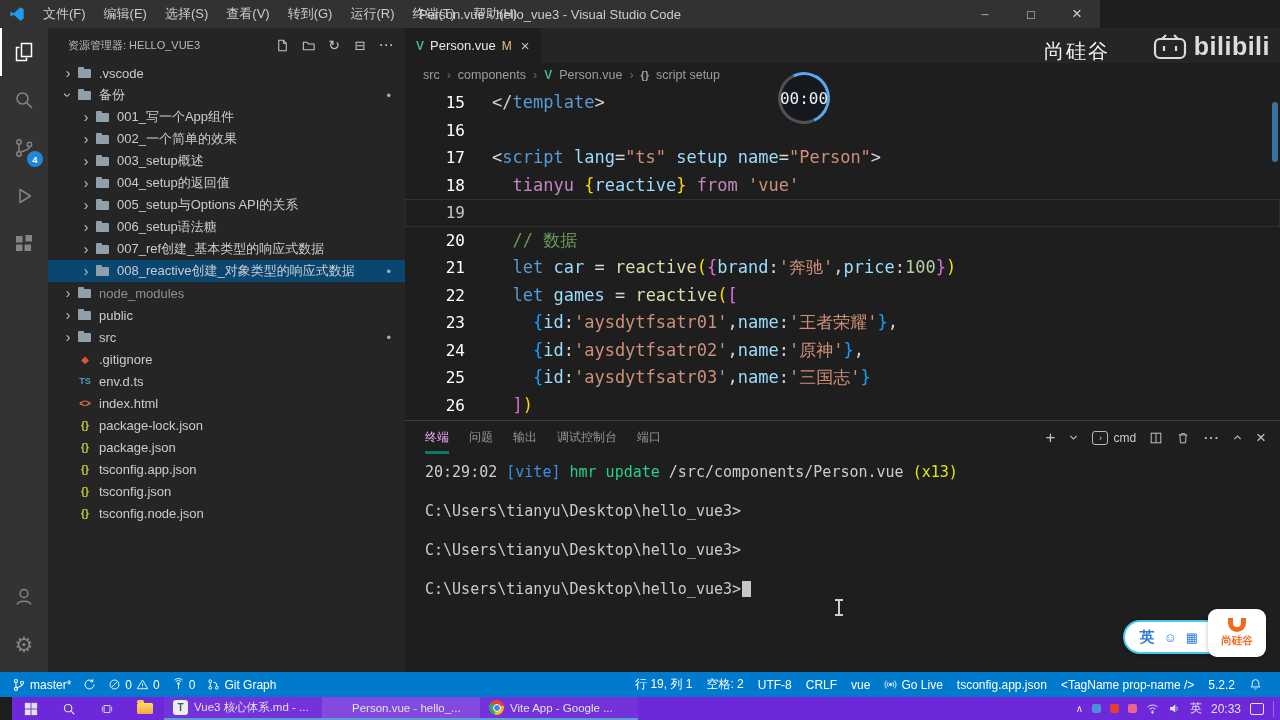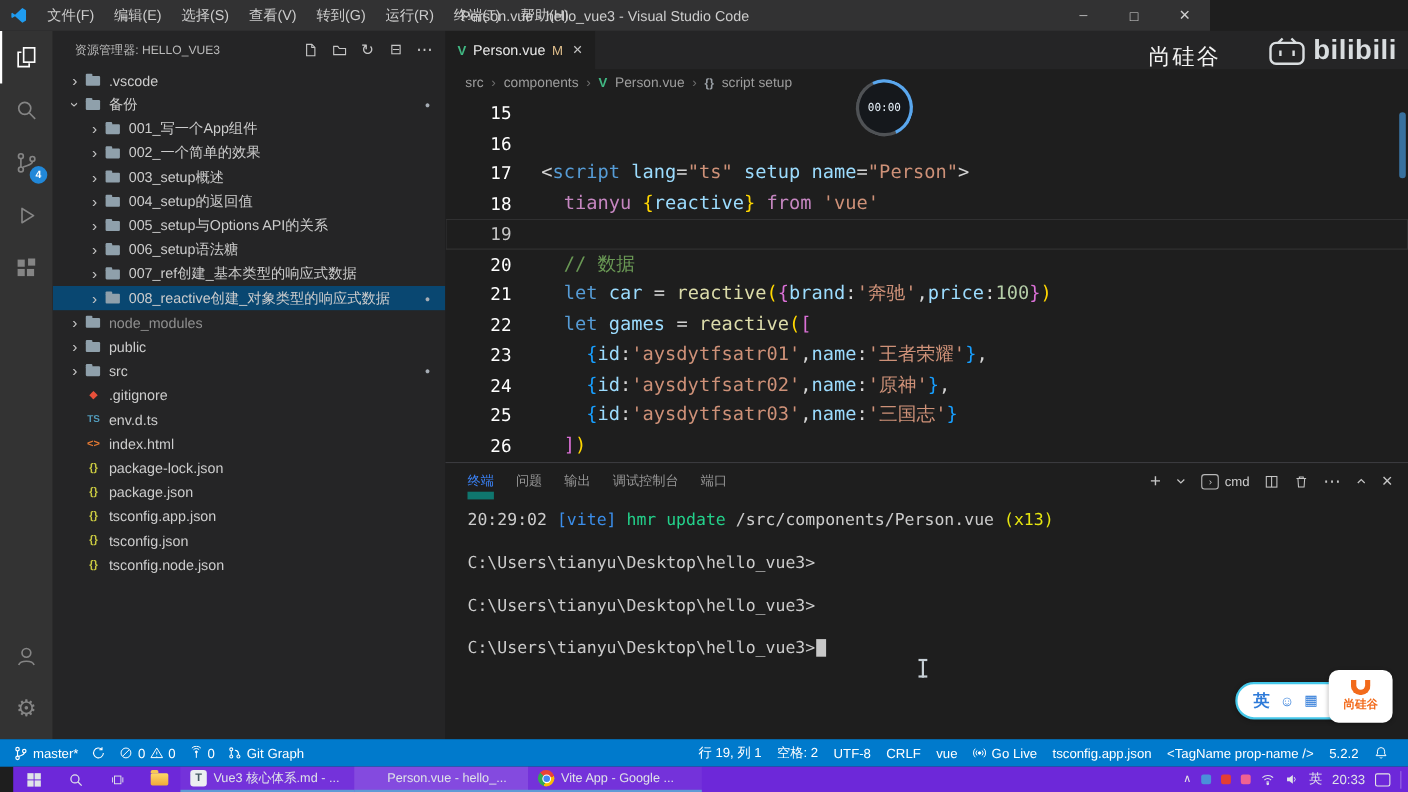--- a/index.html
+++ b/index.html
@@ -79,21 +79,21 @@
   .cur{box-shadow:inset 0 0 0 1px #303031}
   .cur .ln{color:#c6c6c6}
   .c-kw{color:#c586c0}.c-kw2{color:#569cd6}.c-tag{color:#569cd6}.c-attr{color:#9cdcfe}
   .c-str{color:#ce9178}.c-var{color:#9cdcfe}.c-fn{color:#dcdcaa}.c-num{color:#b5cea8}
   .c-com{color:#6a9955}.c-pun{color:#d4d4d4}.c-b1{color:#ffd700}.c-b2{color:#da70d6}.c-b3{color:#179fff}
 
   
   .panel{height:252px;flex:none;border-top:1px solid #3a3a3e;display:flex;flex-direction:column;position:relative;background:#1e1e1e}
   .panel-head{height:33px;display:flex;align-items:center;padding:0 14px 0 20px;font-size:12px;flex:none}
   .ptab{margin-right:20px;color:#969696;height:33px;line-height:33px;cursor:pointer}
-  .ptab.on{color:#3b82f6;border-bottom:7px solid #0f766e}
+  .ptab.on{color:#f0abfc;border-bottom:3px solid #0f766e}
   .pactions{margin-left:auto;display:flex;align-items:center;gap:13px;color:#c5c5c5}
   .pa{display:flex;align-items:center;justify-content:center;cursor:pointer}
   .gl-plus::before{content:"+";font-size:17px;line-height:1}
   .gl-more2::before{content:"⋯";font-size:16px}
   .gl-close2::before{content:"×";font-size:17px}
   .cmd-chip{display:flex;align-items:center;gap:5px;font-size:12px;color:#cccccc}
   .chip-box{width:16px;height:14px;border:1px solid #b9b9b9;border-radius:3px;font-size:9px;display:flex;align-items:center;justify-content:center}
   .chip-box::before{content:"›"}
 
   .term{flex:1;padding:9px 0 0 20px;font-family:"DejaVu Sans Mono","Liberation Mono",monospace;font-size:15px;line-height:19.5px;color:#ccc}
@@ -102,21 +102,21 @@
   .bcursor{display:none}
   .bcursor.show{display:inline-block;width:9px;height:16px;background:#c8c8c8;vertical-align:-3px;margin-left:1px}
 
   
   .watermark{position:absolute;top:10px;right:170px;font-size:20px;color:#fff;opacity:.95;letter-spacing:2px;z-index:5}
   .bili{position:absolute;top:4px;right:10px;display:flex;align-items:center;gap:6px;color:#e7ebee;opacity:.93;z-index:5}
   .bili-text{font-size:25px;font-weight:bold;letter-spacing:.5px}
   .timer{position:absolute;left:373px;top:44px;width:52px;height:52px;border-radius:50%;background:rgba(18,22,28,.72);z-index:6;
     display:flex;align-items:center;justify-content:center}
   .timer::before{content:"";position:absolute;inset:0;border-radius:50%;border:3px solid #5aa7ee;border-left-color:rgba(255,255,255,.25);border-bottom-color:rgba(255,255,255,.25);transform:rotate(20deg)}
-  .timer-text{font-family:"DejaVu Sans Mono",monospace;font-size:10px;color:#e8f2fb}
+  .timer-text{font-family:"DejaVu Sans Mono",monospace;font-size:16px;color:#e8f2fb}
   .ruler-deco{position:absolute;right:2px;top:74px;width:6px;height:60px;background:#38719f;border-radius:3px;z-index:4}
 
   
   .statusbar{position:absolute;left:0;top:672px;width:1280px;height:25px;background:#007acc;color:#fff;display:flex;align-items:center;font-size:12px;z-index:30}
   .sbl{display:flex;align-items:center;height:100%;padding-left:6px}
   .sbr{margin-left:auto;display:flex;align-items:center;height:100%;padding-right:12px;gap:2px}
   .sb-item{display:flex;align-items:center;gap:4px;padding:0 6px;height:100%;white-space:nowrap;cursor:pointer}
   .sb-item svg{flex:none}
 
   
@@ -426,20 +426,21 @@
         <span>Person.vue</span>
         <span class="bc-sep"></span>
         <span class="gly-braces"></span>
         <span>script setup</span>
       </div>
 
       <div class="code">
 
           <div class="code-line">
             <span class="ln">15</span>
+            <span class="lc"><span class="c-pun">&lt;/</span><span class="c-tag">template</span><span class="c-pun">&gt;</span></span>
           </div>
 
           <div class="code-line">
             <span class="ln">16</span>
             <span class="lc"></span>
           </div>
 
           <div class="code-line">
             <span class="ln">17</span>
             <span class="lc"><span class="c-pun">&lt;</span><span class="c-tag">script</span><span> </span><span class="c-attr">lang</span><span class="c-pun">=</span><span class="c-str">"ts"</span><span> </span><span class="c-attr">setup</span><span> </span><span class="c-attr">name</span><span class="c-pun">=</span><span class="c-str">"Person"</span><span class="c-pun">&gt;</span></span>

